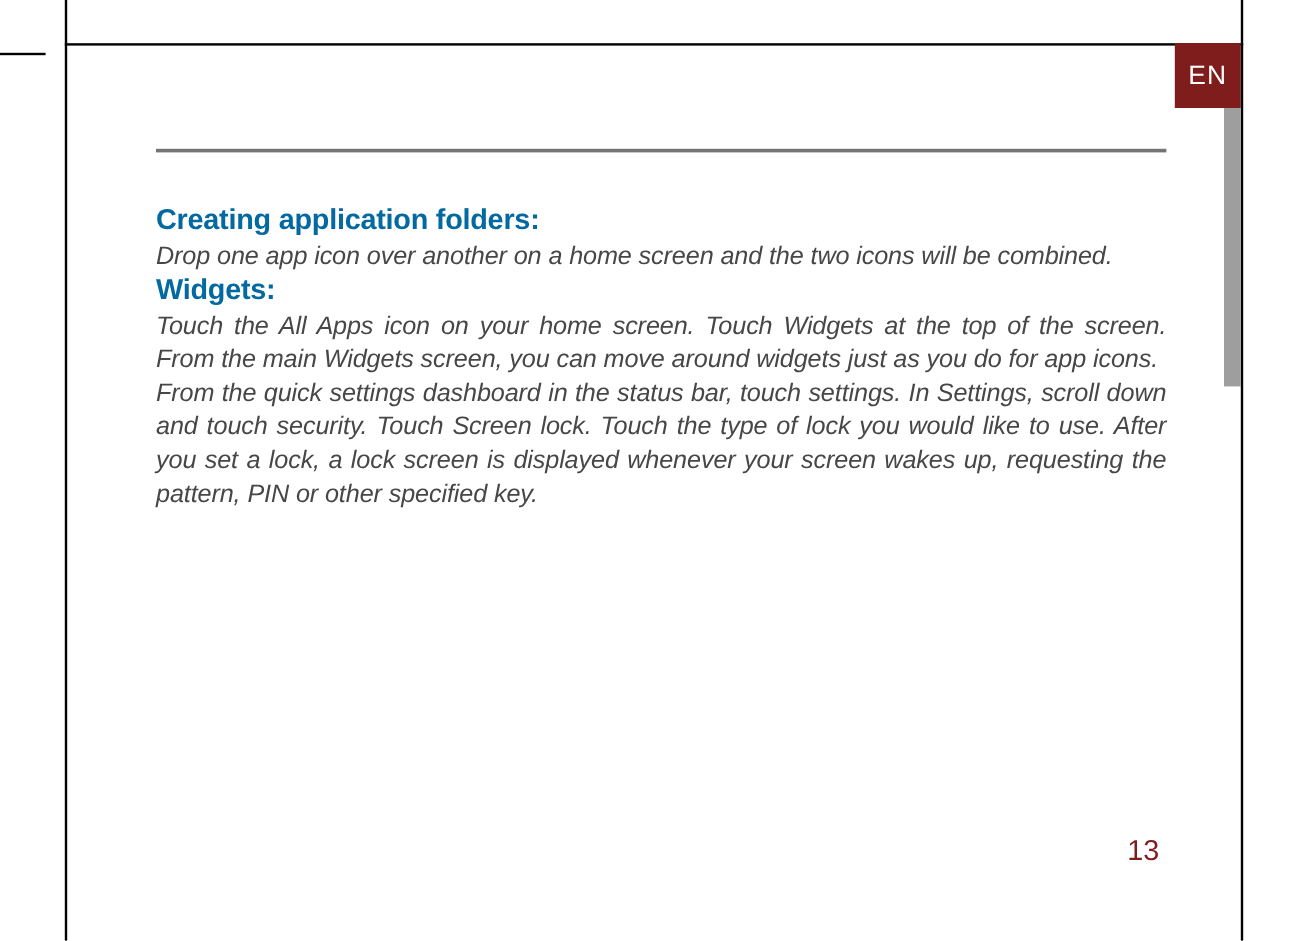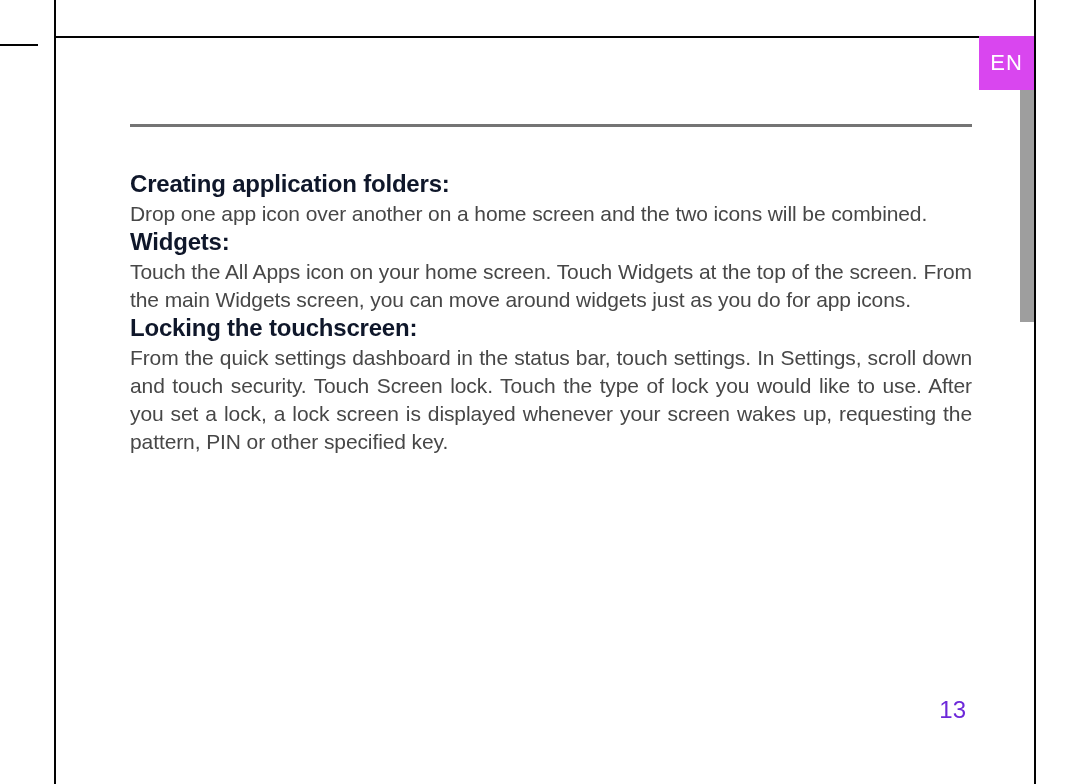--- a/index.html
+++ b/index.html
@@ -67,21 +67,21 @@
   
   .lang-tab-holder {
     position: absolute;
     top: 36px;
     right: 46px;     
     width: 55px;
     display: flex;
     flex-direction: column;
   }
   .lang-tab {
-    background: #d946ef;
+    background: #7f1d1d;
     color: #fff;
     font-size: 22px;
     font-weight: 500;
     text-align: center;
     padding: 14px 0 14px 0;
     letter-spacing: 1px;
   }
   .lang-accent {
     background: #9e9e9e;
     width: 14px;
@@ -108,37 +108,38 @@
   .section {
   }
   .section:first-child {
     margin-top: 42px;
   }
   .section h2 {
     margin: 0 0 2px 0;
     font-size: 24px;
     font-weight: 700;
     letter-spacing: -0.2px;
-    color: #0f172a;
+    color: #0369a1;
   }
   .section p {
     margin: 0;
     font-size: 21px;
     line-height: 28px;
     color: #474747;
     text-align: justify;
     letter-spacing: -0.1px;
+    font-style: italic;
   }
 
   .page-number {
     position: absolute;
     right: 114px;
     bottom: 60px;
     font-size: 24px;
-    color: #6d28d9;
+    color: #7f1d1d;
   }
 </style>
 </head>
 <body>
 
 <div class="crop-top-h"></div>
 <div class="crop-left-v"></div>
 <div class="crop-right-v"></div>
 <div class="page-border-top"></div>
 <div class="page-border-left"></div>
@@ -158,19 +159,18 @@
     <p>Drop one app icon over another on a home screen and the two icons will be combined.</p>
   </div>
 
   <div class="section">
     <h2>Widgets:</h2>
     <p>Touch the All Apps icon on your home screen. Touch Widgets at the top of the screen. From the main Widgets screen, you can move around widgets just as you do for app icons.</p>
   </div>
 
 
   <div class="section">
-    <h2>Locking the touchscreen:</h2>
     <p>From the quick settings dashboard in the status bar, touch settings. In Settings, scroll down and touch security. Touch Screen lock. Touch the type of lock you would like to use. After you set a lock, a lock screen is displayed whenever your screen wakes up, requesting the pattern, PIN or other specified key.</p>
   </div>
 
 </div>
 
 <div class="page-number">13</div>
 
 </body></html>

